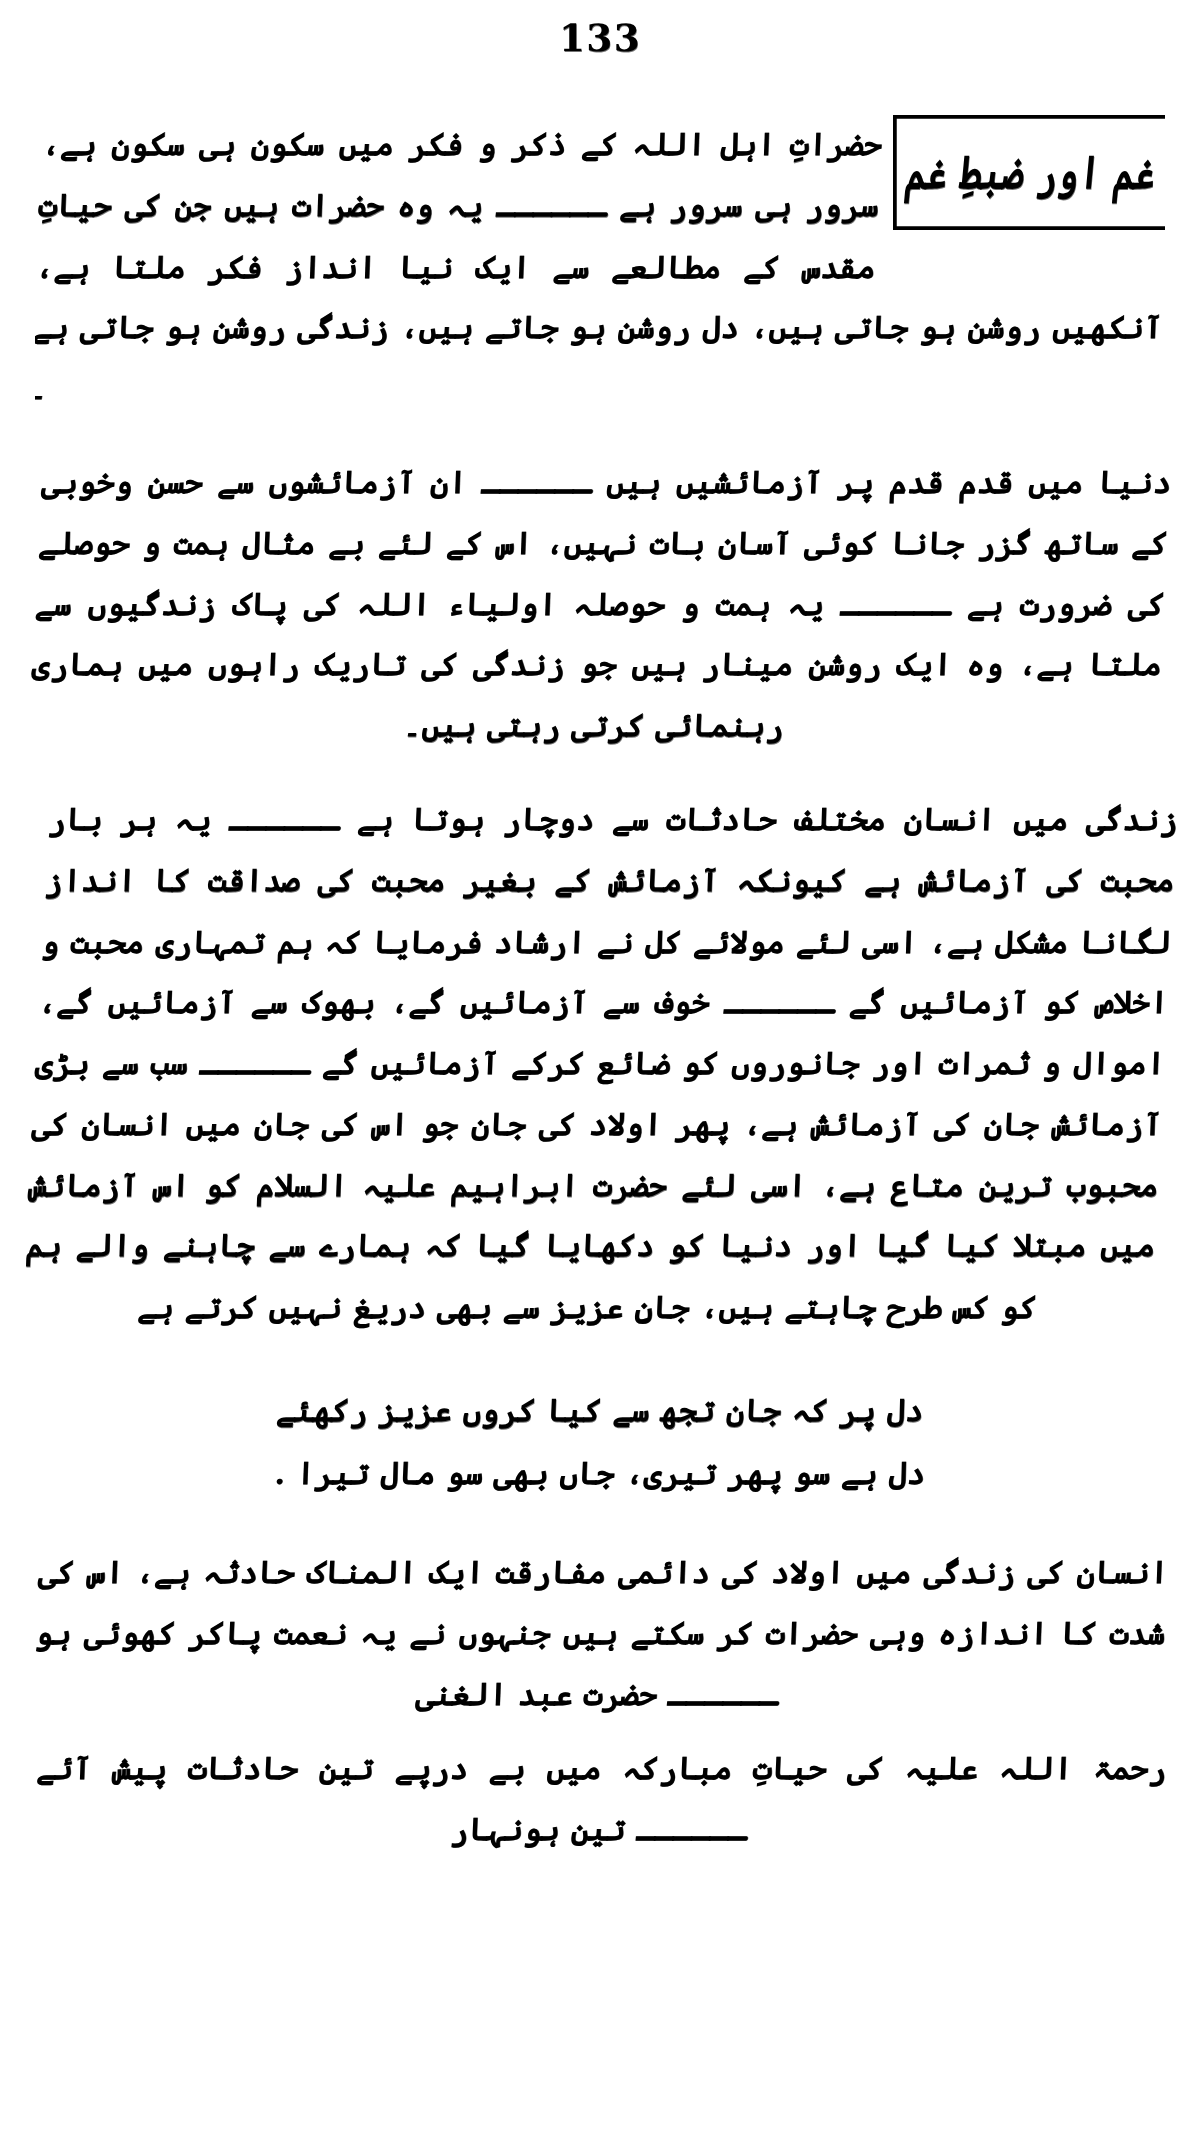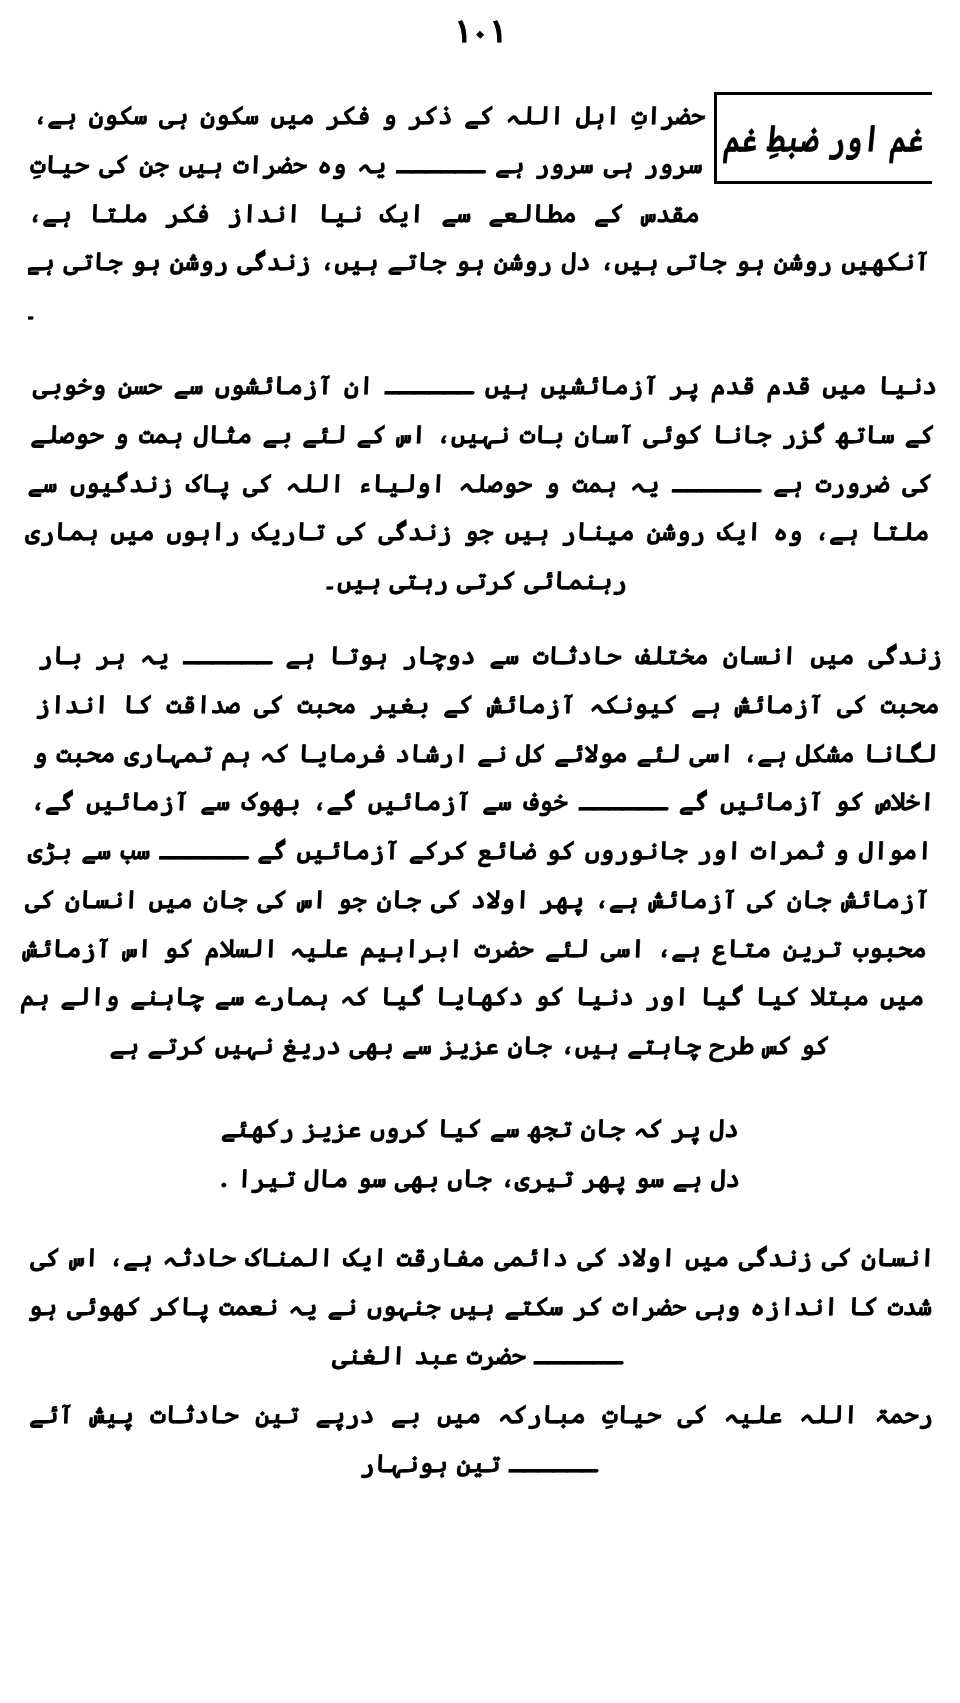--- a/index.html
+++ b/index.html
@@ -104,21 +104,21 @@
   
   .ink, .heading-text {
     text-shadow: 0.4px 0.3px 0 rgba(0,0,0,0.55);
   }
 </style>
 </head>
 <body>
 
 <div class="page">
 
-  <div class="page-number ink">۱۰۱</div>
+  <div class="page-number ink">133</div>
 
   <div class="content">
 
     <div class="para-intro">
       <div class="heading-wrap">
         <div class="heading-box">
           <span class="heading-text">غم اور ضبطِ غم</span>
         </div>
       </div>
       <p class="para ink first-para">حضراتِ اہل اللہ کے ذکر و فکر میں سکون ہی سکون ہے، سرور ہی سرور ہے ــــــ یہ وہ حضرات ہیں جن کی حیاتِ مقدس کے مطالعے سے ایک نیا انداز فکر ملتا ہے، آنکھیں روشن ہو جاتی ہیں، دل روشن ہو جاتے ہیں، زندگی روشن ہو جاتی ہے ۔</p>

